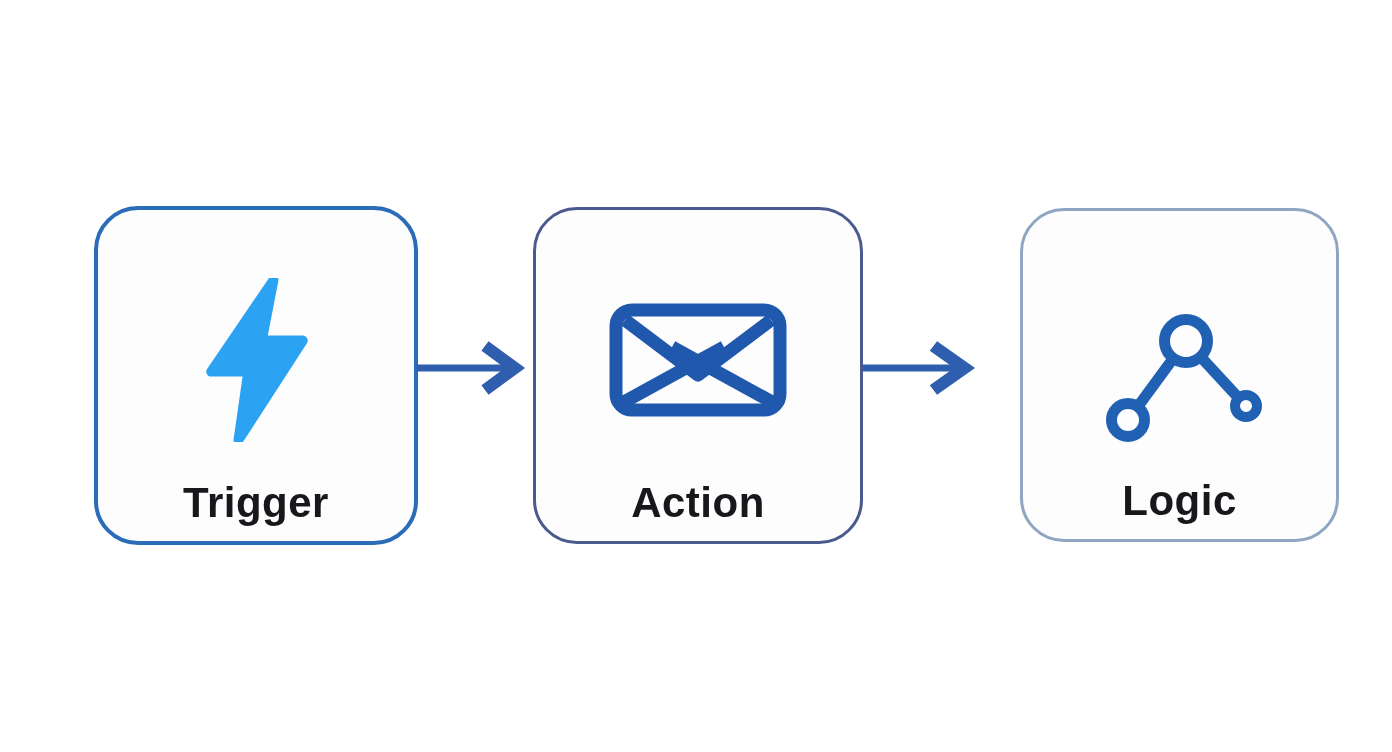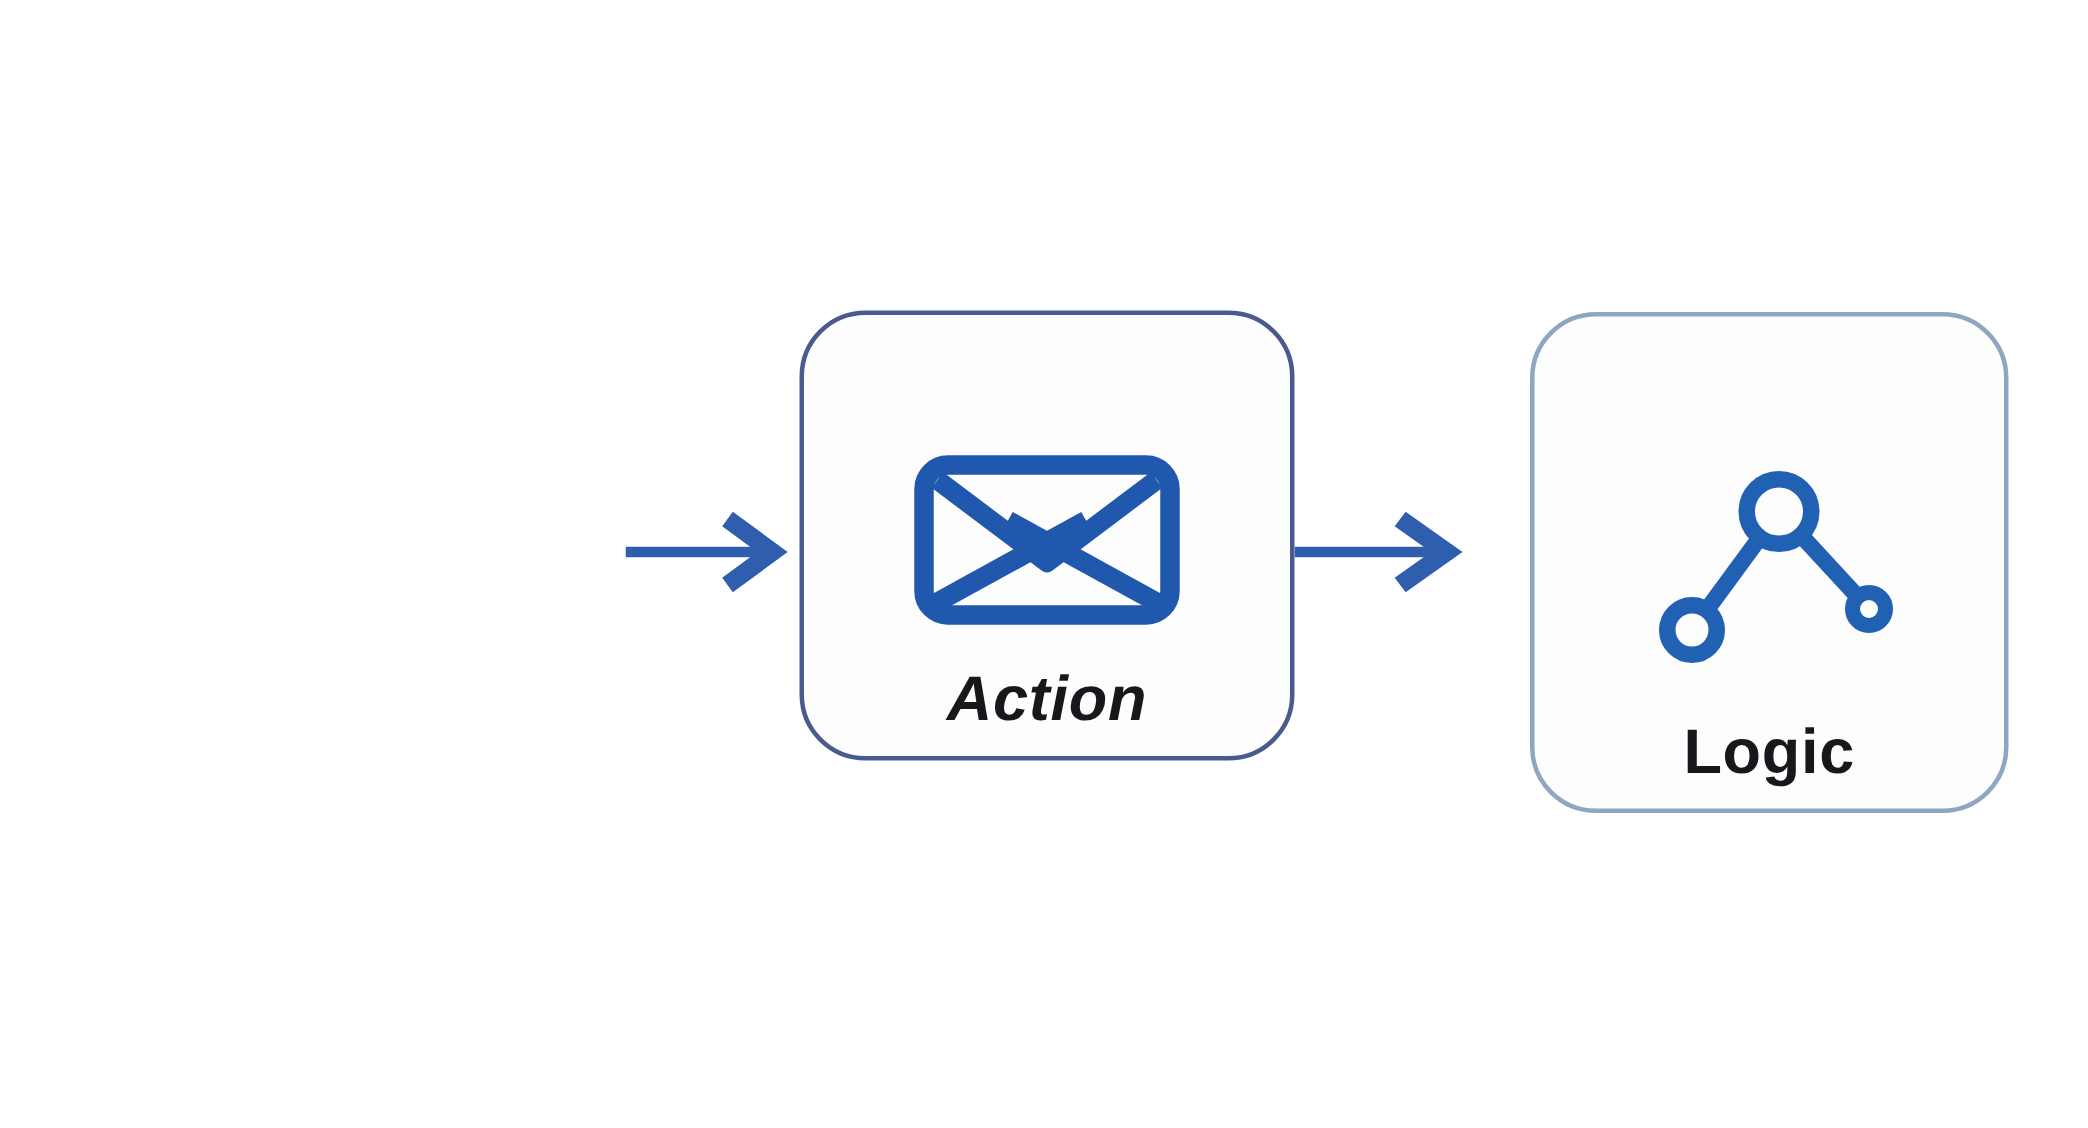--- a/index.html
+++ b/index.html
@@ -16,21 +16,21 @@
     overflow: hidden;
   }
   .card {
     position: absolute;
     box-sizing: border-box;
     background: #fdfdfe;
     border-style: solid;
     border-radius: 44px;
   }
   .card-0 { left: 94px;  top: 206px; width: 324px; height: 339px; border-width: 4px; }
-  .card-1 { left: 533px; top: 207px; width: 330px; height: 300px; border-width: 3px; font-style: italic; }
+  .card-1 { left: 533px; top: 207px; width: 330px; height: 337px; border-width: 3px; }
   .card-2 { left: 988px; top: 208px; width: 319px; height: 334px; border-width: 3px; margin-left: 32px; }
   .icon-area {
     position: absolute;
     left: 0; right: 0; top: 26px;
     height: 248px;
     display: flex;
     align-items: center;
     justify-content: center;
   }
   .card-2 .icon-area { top: 44px; }
@@ -51,20 +51,28 @@
   }
   .arrow-0 { left: 417px; width: 112px; }
   .arrow-1 { left: 863px; width: 116px; }
   .arrow svg { display: block; width: 100%; height: 100%; }
 </style>
 </head>
 <body>
 
 <div class="canvas" style="background: rgb(255, 255, 255);">
 
+  <section class="card card-0" style="border-color: rgb(43, 108, 184);">
+    <div class="icon-area">
+      <svg width="118" height="164" viewBox="0 0 120 168" aria-hidden="true">
+        <polygon points="78,2 14,96 52,96 42,166 108,64 66,64" stroke-width="10" stroke-linejoin="round" style="fill: rgb(43, 162, 242); stroke: rgb(43, 162, 242);"></polygon>
+      </svg>
+    </div>
+    <div class="card-label" style="color: rgb(23, 24, 27);">Trigger</div>
+  </section>
 
   <div class="arrow arrow-0">
     <svg viewBox="0 0 112 64" preserveAspectRatio="none" aria-hidden="true">
       <g fill="none" style="stroke: rgb(47, 94, 174);">
         <line x1="0" y1="32" x2="90" y2="32" stroke-width="7"></line>
         <polyline points="68,10 98,32 68,54" stroke-width="12" stroke-linejoin="miter"></polyline>
       </g>
     </svg>
   </div>
 

